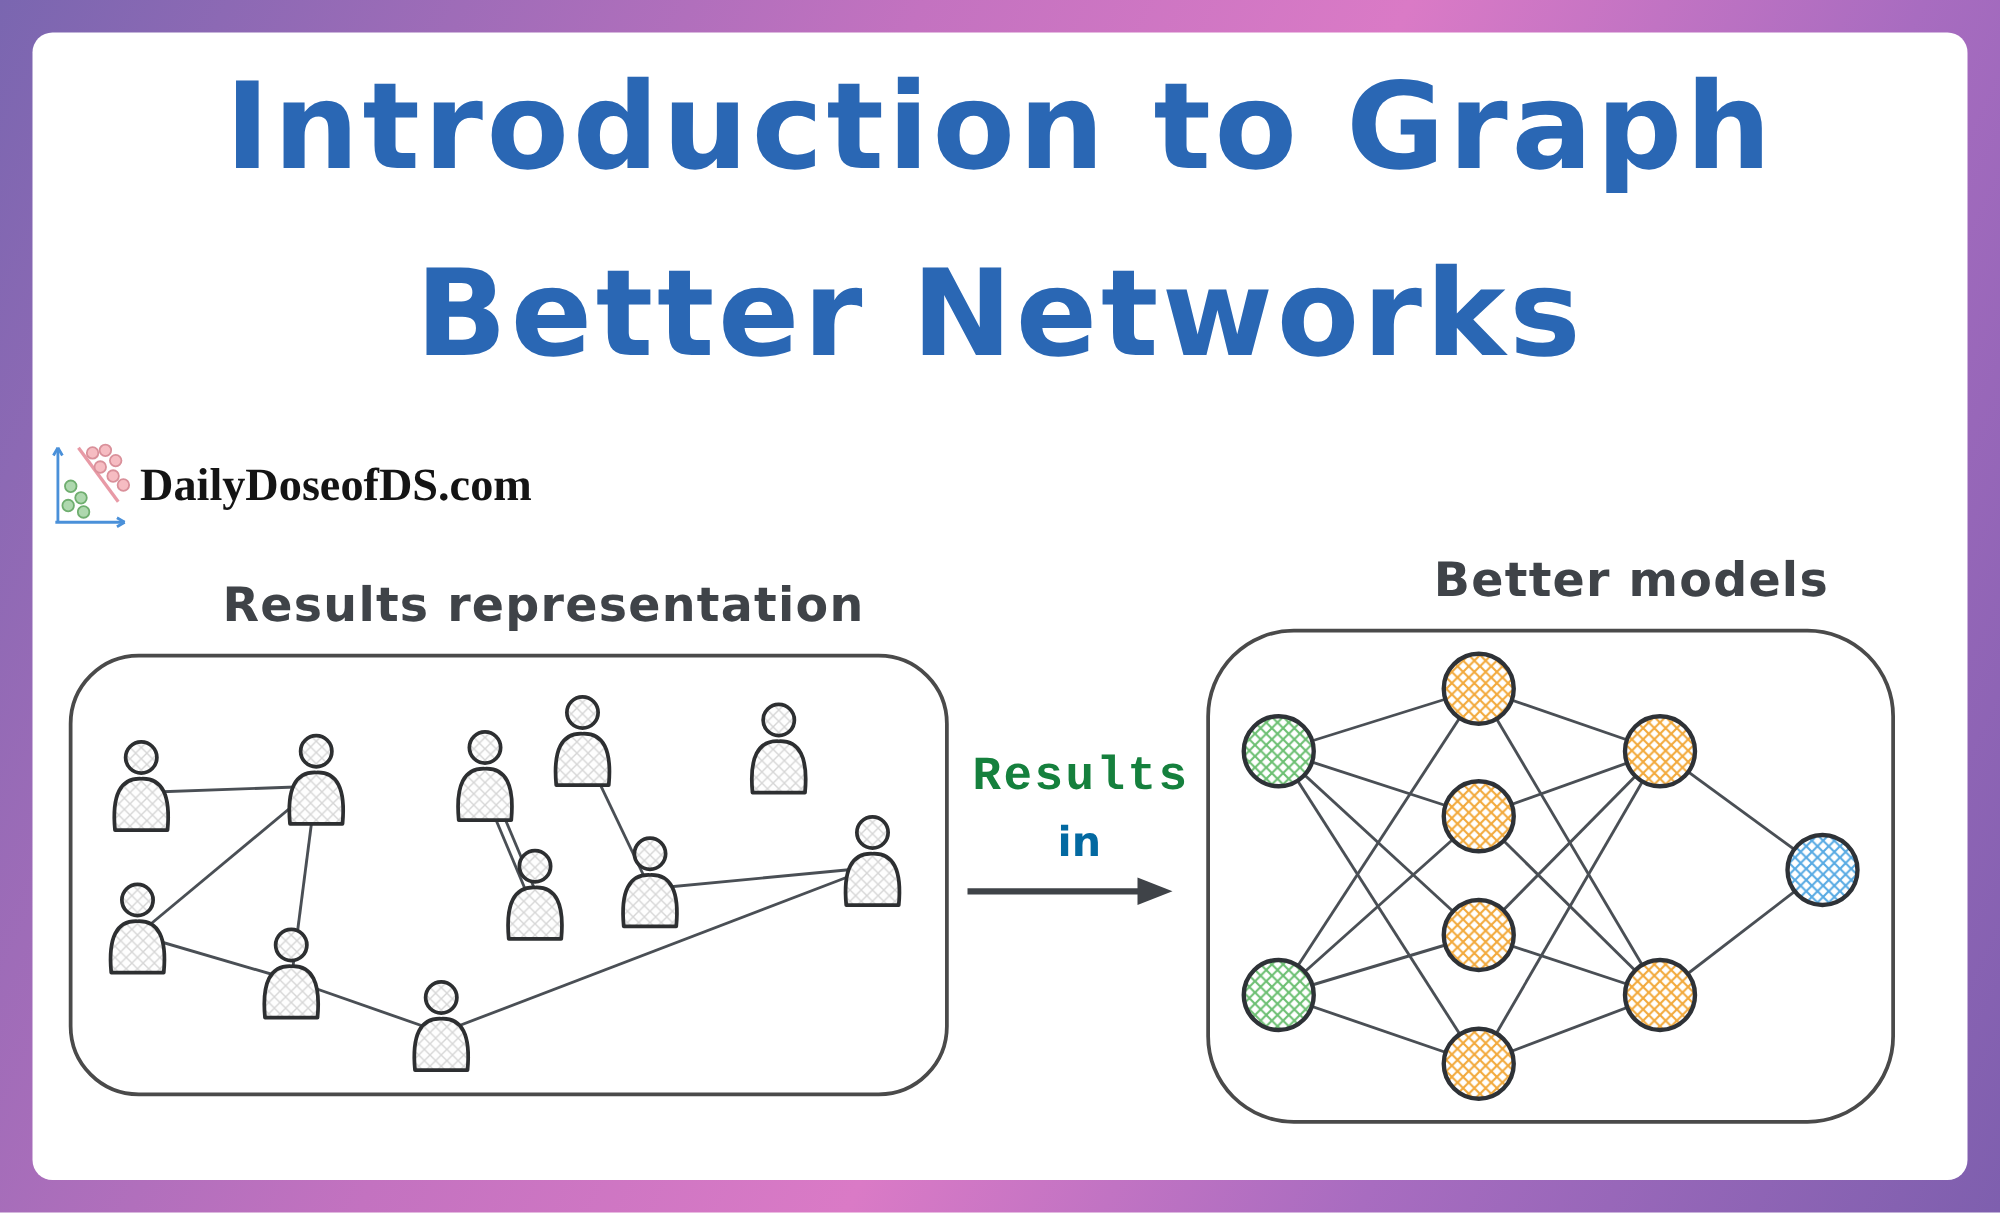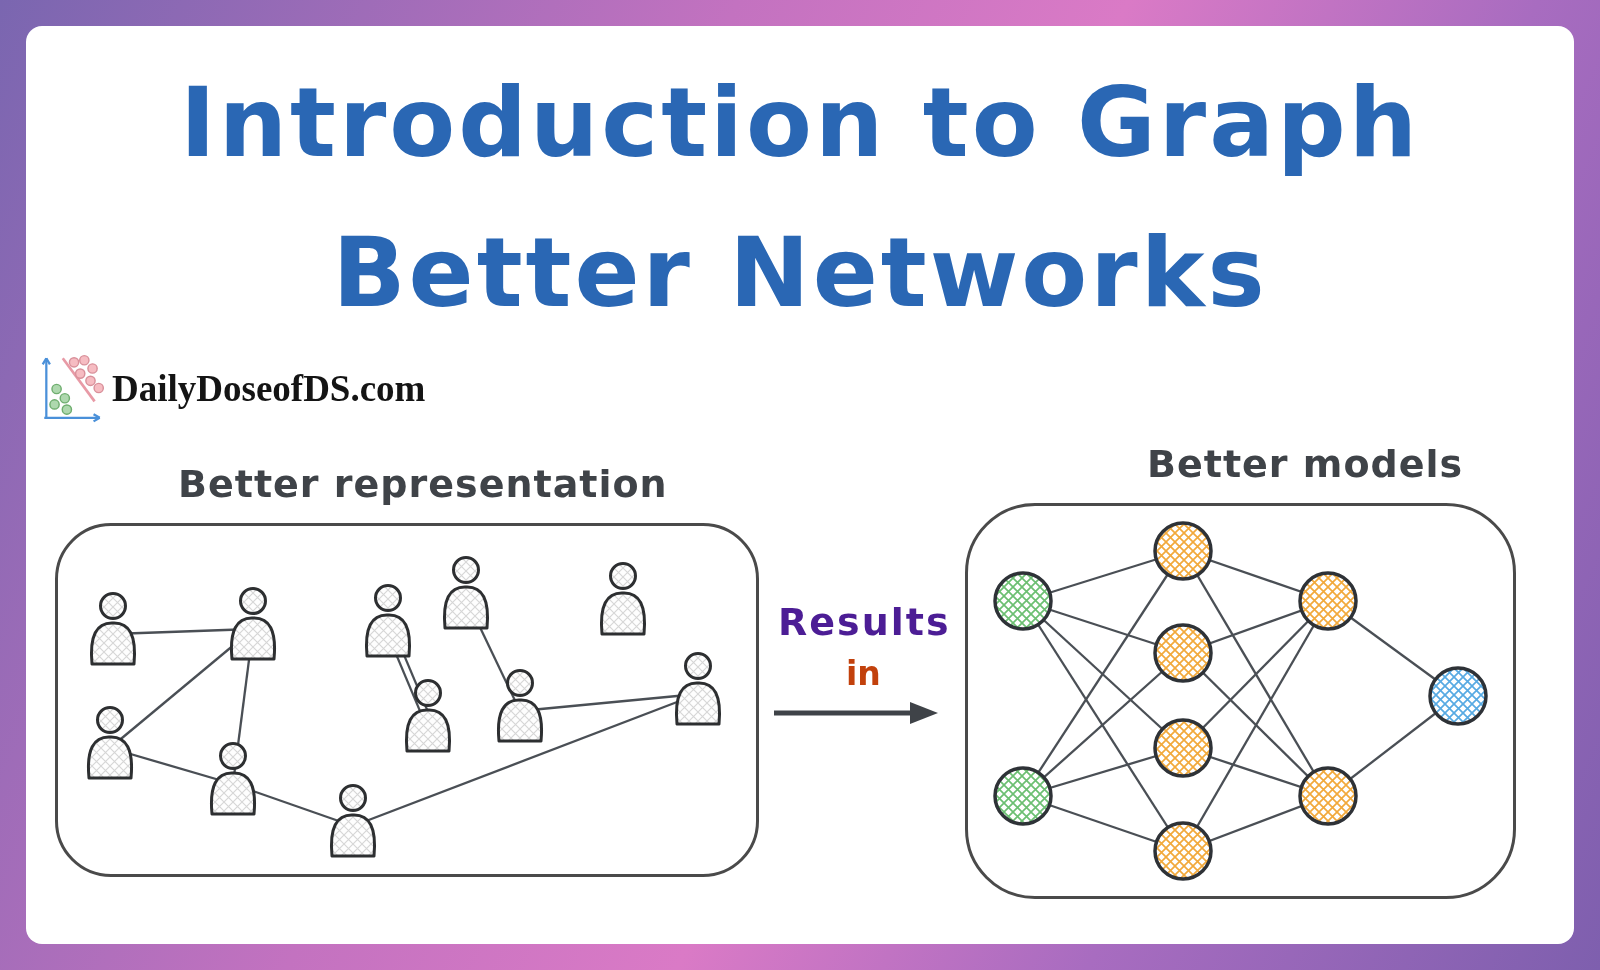--- a/index.html
+++ b/index.html
@@ -15,21 +15,21 @@
     background: linear-gradient(115deg, #7a66b0 0%, #c372c0 36%, #da7ac6 55%, #a86cc0 75%, #7e5fae 100%);
   }
   .card {
     position: absolute;
     inset: 26px;
     background: #ffffff;
     border-radius: 16px;
   }
   .title-block {
     position: absolute;
-    top: 22px;
+    top: 0;
     left: 0;
     right: 0;
     text-align: center;
     color: #2a67b4;
     font-weight: 700;
   }
   .title-line {
     font-size: 96px;
     line-height: 150px;
     letter-spacing: 3px;
@@ -64,26 +64,26 @@
     border: 3.5px solid #4a4a4a;
     background: #ffffff;
     overflow: hidden;
   }
   #left-panel  { left: 29px;  top: 497px; width: 698px; height: 348px; border-radius: 56px; }
   #right-panel { left: 939px; top: 477px; width: 545px; height: 390px; border-radius: 70px; }
   .panel svg { position: absolute; inset: 0; width: 100%; height: 100%; }
   .arrow-label-1 {
     position: absolute;
     left: 752px; top: 574px;
-    font-size: 38px; font-weight: 600; color: #4c1d95; letter-spacing: 2px;
+    font-size: 38px; font-weight: 600; color: #15803d; letter-spacing: 2px; font-family: Liberation Mono, monospace;
   }
   .arrow-label-2 {
     position: absolute;
     left: 820px; top: 628px;
-    font-size: 33px; font-weight: 600; color: #c2410c;
+    font-size: 33px; font-weight: 600; color: #0369a1;
   }
   #arrow-svg {
     position: absolute;
     left: 744px; top: 666px;
     width: 210px; height: 42px;
   }
 </style>
 </head>
 <body>
 
@@ -112,21 +112,21 @@
       <circle cx="37" cy="12" r="4.5" fill="#f6bcc2" stroke="#d9909a" stroke-width="1.4"></circle>
       <circle cx="47" cy="10" r="4.5" fill="#f6bcc2" stroke="#d9909a" stroke-width="1.4"></circle>
       <circle cx="55" cy="18" r="4.5" fill="#f6bcc2" stroke="#d9909a" stroke-width="1.4"></circle>
       <circle cx="43" cy="23" r="4.5" fill="#f6bcc2" stroke="#d9909a" stroke-width="1.4"></circle>
       <circle cx="53" cy="30" r="4.5" fill="#f6bcc2" stroke="#d9909a" stroke-width="1.4"></circle>
       <circle cx="61" cy="37" r="4.5" fill="#f6bcc2" stroke="#d9909a" stroke-width="1.4"></circle>
     </svg>
     <span class="brand-text">DailyDoseofDS.com</span>
   </div>
 
-  <div id="left-label" class="section-label">Better representation</div>
+  <div id="left-label" class="section-label">Results representation</div>
   <div id="right-label" class="section-label">Better models</div>
 
   <div id="left-panel" class="panel">
     <svg id="people-svg" viewBox="0 0 698 348">
       <defs>
         <pattern id="hatch-person" width="9" height="9" patternUnits="userSpaceOnUse">
           <rect width="9" height="9" fill="#fefefe"></rect>
           <path d="M0 9 L9 0 M0 0 L9 9" stroke="#d6d6d6" stroke-width="1.1"></path>
         </pattern>
         <g id="person-shape">

